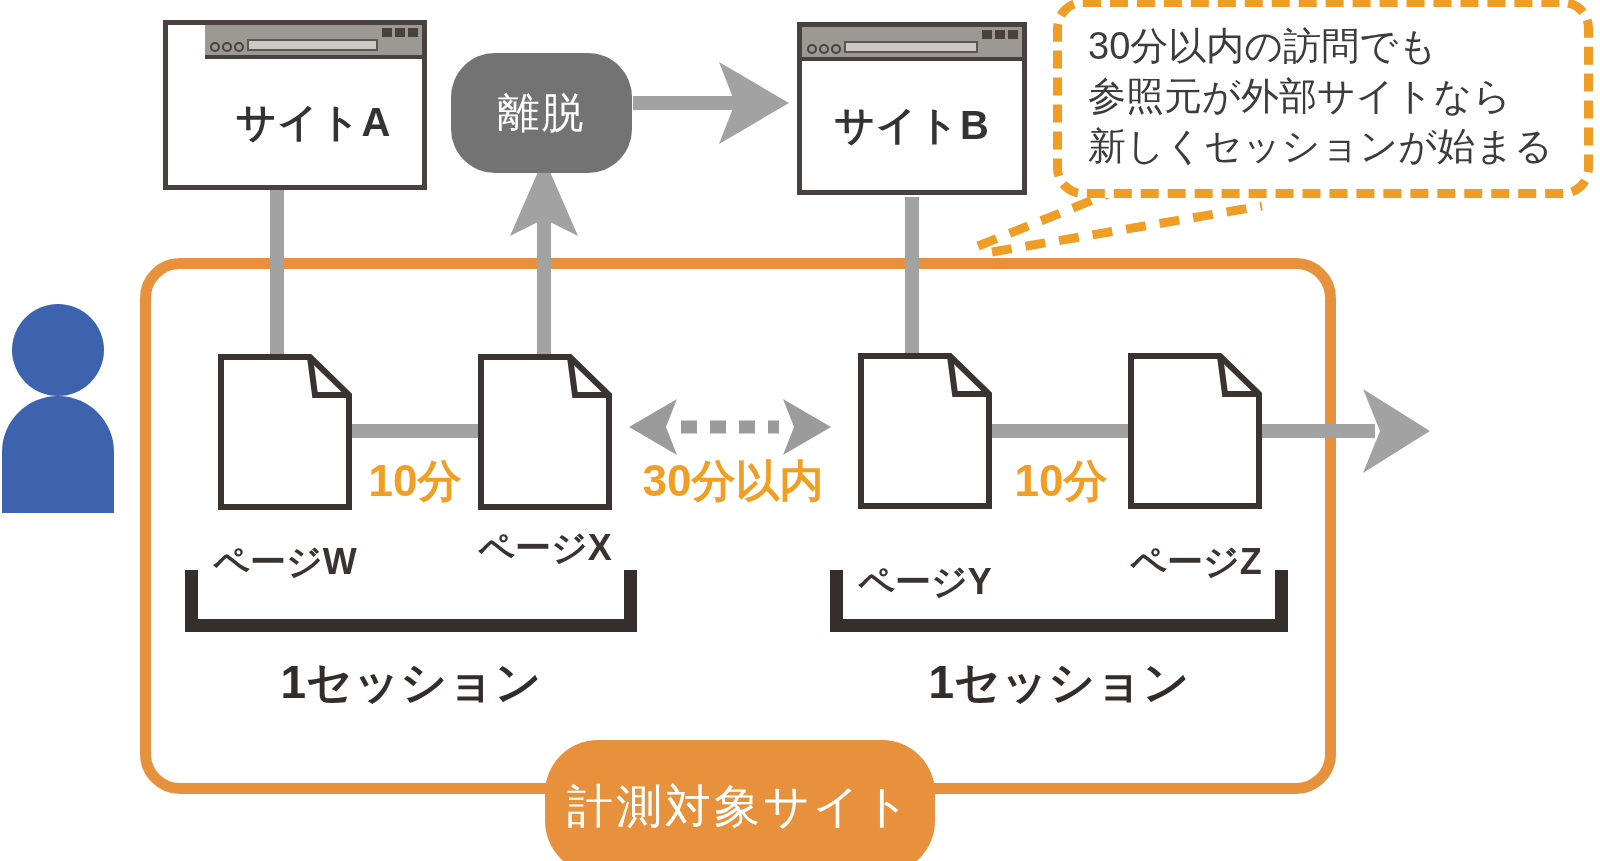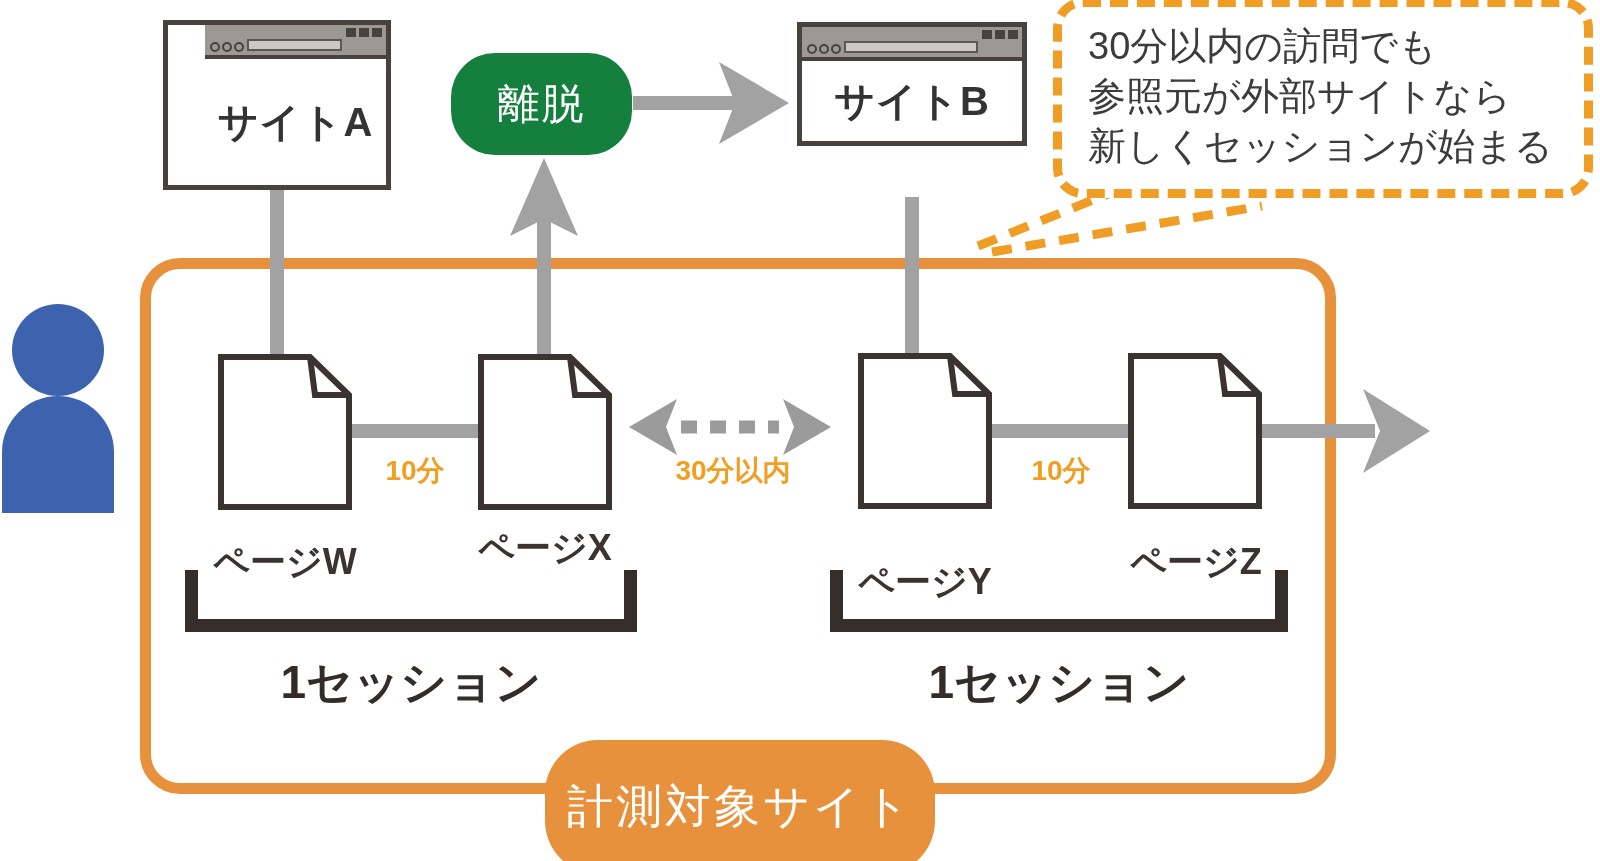--- a/index.html
+++ b/index.html
@@ -20,39 +20,39 @@
   .bar-dots{position:absolute;left:5px;bottom:3px;display:flex;gap:2px;}
   .bar-dot{width:10px;height:10px;border:2.5px solid #49413E;border-radius:50%;box-sizing:border-box;}
   .addr-bar{position:absolute;left:42px;right:44px;bottom:4px;height:12px;background:#CBC8C6;
             border:2px solid #5D5652;box-sizing:border-box;}
   .win-btns{position:absolute;top:3px;right:4px;display:flex;gap:3px;}
   .win-btn{width:10px;height:9px;background:#49413E;}
   .browser-body{flex:1;display:flex;align-items:center;justify-content:center;}
   .site-label{font-size:40px;font-weight:bold;color:#333;letter-spacing:1px;}
 
   
-  .exit-pill{left:451px;top:53px;width:181px;height:102px;border-radius:44px;background:#15803d;
+  .exit-pill{left:451px;top:53px;width:181px;height:120px;border-radius:44px;background:#737373;
              color:#fff;font-size:42px;display:flex;align-items:center;justify-content:center;
              letter-spacing:2px;z-index:3;}
 
   
   .callout{left:1053px;top:-2px;width:540px;height:200px;border:9px dashed #F09D26;border-radius:30px;
            box-sizing:border-box;padding:14px 0 0 26px;z-index:4;background:#fff;}
   .callout-line{font-size:38px;line-height:50px;color:#3C3C3C;white-space:nowrap;}
 
   
   .person-head{left:12px;top:304px;width:92px;height:92px;border-radius:50%;background:#3E63AE;z-index:3;}
   .person-body{left:2px;top:396px;width:112px;height:117px;border-radius:56px 56px 0 0;background:#3E63AE;z-index:3;}
 
   
   .page-icon{width:134px;height:156px;z-index:3;}
   .page-label{width:220px;text-align:center;font-size:36px;font-weight:bold;color:#3B3330;z-index:3;margin-top:8px;}
 
   
-  .interval-label{text-align:center;font-size:28px;font-weight:bold;color:#F29E22;z-index:3;white-space:nowrap;}
+  .interval-label{text-align:center;font-size:44px;font-weight:bold;color:#F29E22;z-index:3;white-space:nowrap;}
 
   
   .bracket{border-left:13px solid #362E2B;border-right:13px solid #362E2B;border-bottom:13px solid #362E2B;
            height:62px;box-sizing:border-box;z-index:3;}
   .session-label{width:320px;text-align:center;font-size:46px;font-weight:bold;color:#332C29;z-index:3;white-space:nowrap;}
 
   
   .badge{left:545px;top:740px;width:390px;height:134px;border-radius:53px;background:#E8913C;color:#fff;
          font-size:46px;font-weight:normal;display:flex;align-items:center;justify-content:center;
          letter-spacing:3px;z-index:4;}
@@ -87,42 +87,42 @@
     <polygon points="629,427 677,399 666,427 677,455" fill="#9B9B9B"></polygon>
     <polygon points="831,427 783,399 794,427 783,455" fill="#9B9B9B"></polygon>
 
     <line x1="978" y1="246" x2="1128" y2="186" stroke="#F09D26" stroke-width="9" stroke-dasharray="20 14"></line>
     <line x1="992" y1="252" x2="1262" y2="206" stroke="#F09D26" stroke-width="9" stroke-dasharray="20 14"></line>
   </svg>
 
   <div class="abs person-head"></div>
   <div class="abs person-body"></div>
 
-  <div class="abs browser" style="left:163px;top:20px;width:228px;height:170px;padding-left:37px;">
+  <div class="abs browser" style="left:163px;top:20px;width:264px;height:170px;padding-left:37px;">
     <div class="browser-bar">
       <div class="bar-dots">
         <div class="bar-dot"></div>
           <div class="bar-dot"></div>
           <div class="bar-dot"></div>
       </div>
       <div class="addr-bar"></div>
       <div class="win-btns">
         <div class="win-btn"></div>
           <div class="win-btn"></div>
           <div class="win-btn"></div>
       </div>
     </div>
     <div class="browser-body">
       <span class="site-label">サイトA</span>
     </div>
   </div>
 
   <div class="abs exit-pill">離脱</div>
 
-  <div class="abs browser" style="left:797px;top:22px;width:230px;height:124px;">
+  <div class="abs browser" style="left:797px;top:22px;width:230px;height:173px;">
     <div class="browser-bar">
       <div class="bar-dots">
         <div class="bar-dot"></div>
           <div class="bar-dot"></div>
           <div class="bar-dot"></div>
       </div>
       <div class="addr-bar"></div>
       <div class="win-btns">
         <div class="win-btn"></div>
           <div class="win-btn"></div>

